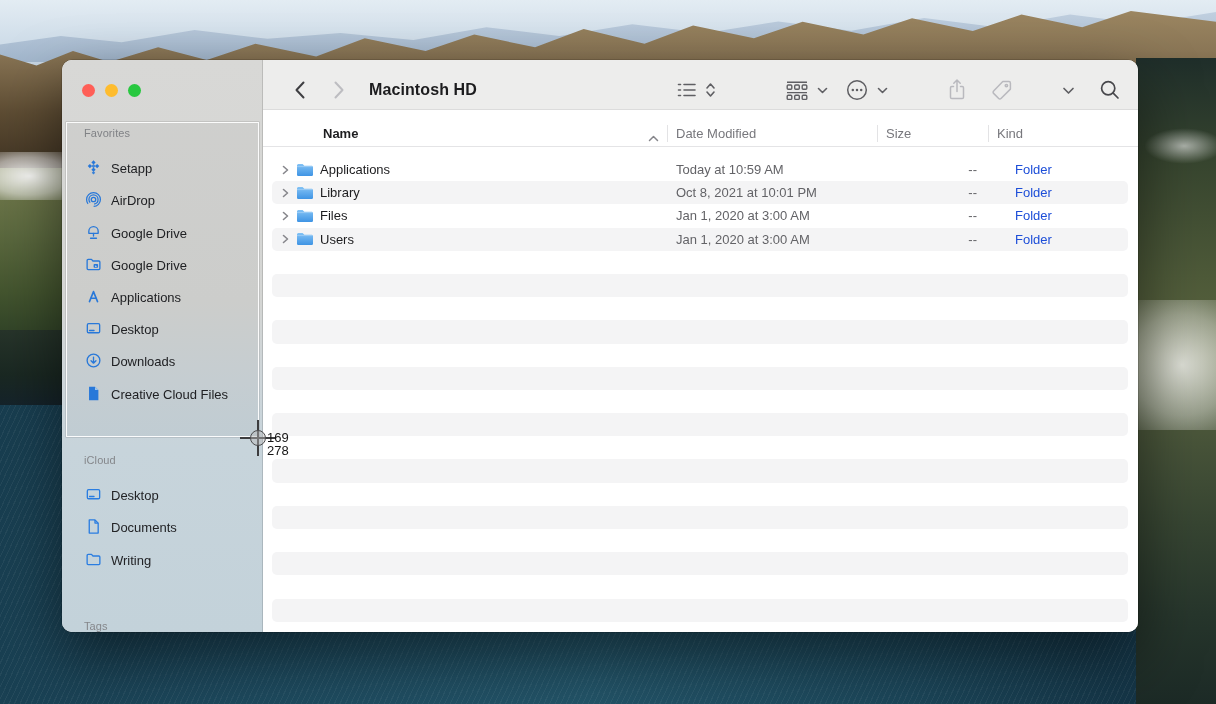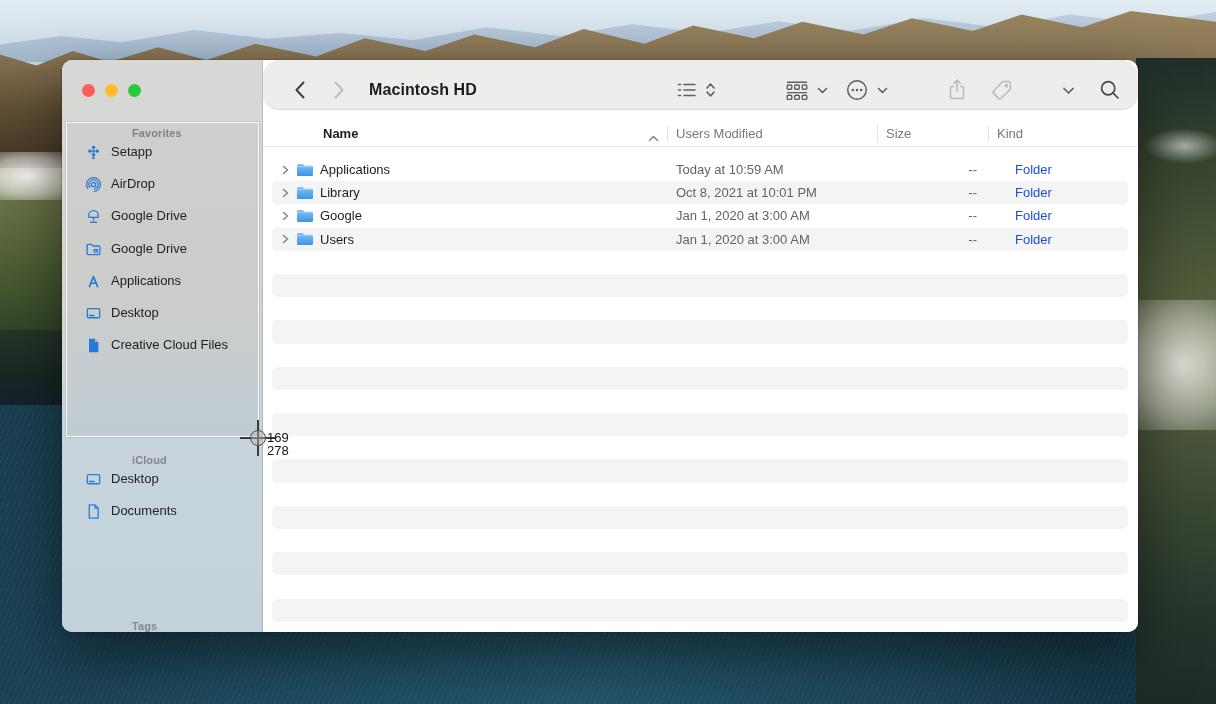--- a/index.html
+++ b/index.html
@@ -40,33 +40,33 @@
   
   .sidebar { position:absolute; left:0; top:0; width:201px; height:100%;
     background:linear-gradient(180deg,#d8d8d6 0%,#d4d5d3 42%,#cdd5d9 56%,#c7d4db 68%,#c3d2da 100%);
     border-right:1px solid rgba(0,0,0,0.13); }
   .traffic { position:absolute; top:24px; left:20px; display:flex; gap:10px; }
   .tl { width:13px; height:13px; border-radius:50%; }
   .tl-red { background:#ff5f57; } .tl-yellow { background:#febc2e; } .tl-green { background:#28c840; }
 
   .sb-section { position:absolute; left:0; right:0; }
   .sb-header { height:22px; display:flex; align-items:center; padding-left:22px;
-    font-size:11px; font-weight:700; color:#85878b; letter-spacing:.1px;margin-left:48px; }
-  .sb-item { height:32.2px; display:flex; align-items:flex-start; padding-left:23px; gap:9px;
+    font-size:11px; font-weight:400; color:#85878b; letter-spacing:.1px; }
+  .sb-item { height:32.2px; display:flex; align-items:flex-end; padding-left:23px; gap:9px;
     font-size:13px; color:#222326; }
   .sb-item .sb-icon { width:17px; height:17px; flex:0 0 17px; display:flex; align-items:center; }
   .sb-item svg { width:17px; height:17px; }
 
   .sb-select { position:absolute; left:4px; top:62px; width:193px; height:315px;
     border:1.5px solid rgba(255,255,255,0.92); background:rgba(0,0,0,0.035);
     box-shadow:0 0 0 0.5px rgba(0,0,0,0.18); pointer-events:none; }
 
   
   .toolbar { position:absolute; left:201px; right:0; top:0; height:50px; background:#ededec;
-    border-bottom:1px solid #dcdcdc;border-radius:16px; }
+    border-bottom:1px solid #dcdcdc; }
   .nav-btn { position:absolute; top:18px; width:24px; height:24px; display:flex; align-items:center; justify-content:center; }
   .win-title { position:absolute; left:106px; top:0; height:60px; display:flex; align-items:center;
     font-size:16px; font-weight:700; color:#1c1c1e; letter-spacing:.1px; }
   .tb-icon { position:absolute; top:18px; height:24px; display:flex; align-items:center; }
 
   
   .content { position:absolute; left:201px; right:0; top:60px; bottom:0; background:#fff; }
   .list-header { position:absolute; left:0; right:0; top:0; height:27px; border-bottom:1px solid #e4e4e6; }
   .col-label { position:absolute; top:0; height:27px; display:flex; align-items:center;
     font-size:13px; color:#77777c; }
@@ -184,20 +184,31 @@
                   <rect x="2.2" y="3.4" width="11.6" height="8.6" rx="1.2"></rect>
                   <path d="M4.3 9.9 h4.2"></path>
                 </g>
               </svg>
             </span>
             <span>Desktop</span>
           </div>
           <div class="sb-item">
             <span class="sb-icon">
               <svg viewBox="0 0 16 16">
+                <g fill="none" stroke="#2a7de1" stroke-width="1.25" stroke-linecap="round" stroke-linejoin="round">
+                  <circle cx="8" cy="8" r="6"></circle>
+                  <path d="M8 4.8 v5.4 M5.7 8.2 L8 10.5 L10.3 8.2"></path>
+                </g>
+              </svg>
+            </span>
+            <span>Downloads</span>
+          </div>
+          <div class="sb-item">
+            <span class="sb-icon">
+              <svg viewBox="0 0 16 16">
                 <path d="M3.8 1.6 h5.6 l3.2 3.2 v9.6 H3.8 Z" fill="#2a7de1"></path>
                 <path d="M9.4 1.6 v3.2 h3.2 Z" fill="#a7cdf2"></path>
               </svg>
             </span>
             <span>Creative Cloud Files</span>
           </div>
         </div>
         <div class="sb-section" style="top: 389px;">
           <div class="sb-header">iCloud</div>
           <div class="sb-item">
@@ -214,20 +225,28 @@
           <div class="sb-item">
             <span class="sb-icon">
               <svg viewBox="0 0 16 16">
                 <g fill="none" stroke="#2a7de1" stroke-width="1.25" stroke-linejoin="round">
                   <path d="M4 1.8 h5.4 l3 3 v9.4 H4 Z"></path>
                   <path d="M9.4 1.8 v3 h3"></path>
                 </g>
               </svg>
             </span>
             <span>Documents</span>
+          </div>
+          <div class="sb-item">
+            <span class="sb-icon">
+              <svg viewBox="0 0 16 16">
+                <path d="M2 4.2 a1 1 0 0 1 1-1 h3.1 l1.4 1.5 h5.5 a1 1 0 0 1 1 1 v6.1 a1 1 0 0 1 -1 1 H3 a1 1 0 0 1 -1-1 Z" fill="none" stroke="#2a7de1" stroke-width="1.25" stroke-linejoin="round"></path>
+              </svg>
+            </span>
+            <span>Writing</span>
           </div>
         </div>
         <div class="sb-section" style="top: 555px;">
           <div class="sb-header">Tags</div>
         </div>
       </div>
     <div class="sb-select"></div>
   </div>
 
   <div class="toolbar">
@@ -328,21 +347,21 @@
 
   <div class="content">
     <div class="list-header">
       <div class="col-label sorted" style="left:60px">Name</div>
       <div class="sort-caret" style="left:385px">
         <svg width="11" height="9" viewBox="0 0 11 9">
             <path d="M1.5 6.5 L5.5 2.5 L9.5 6.5" fill="none" stroke="#85858a" stroke-width="1.5" stroke-linecap="round" stroke-linejoin="round"></path>
           </svg>
       </div>
       <div class="col-sep" style="left:404px"></div>
-      <div class="col-label" style="left:413px">Users Modified</div>
+      <div class="col-label" style="left:413px">Date Modified</div>
       <div class="col-sep" style="left:614px"></div>
       <div class="col-label" style="left:623px">Size</div>
       <div class="col-sep" style="left:725px"></div>
       <div class="col-label" style="left:734px">Kind</div>
     </div>
     <div class="rows" id="rows">
         <div class="row">
           <span class="cell cell-chev">
             <svg width="9" height="12" viewBox="0 0 9 12">
               <path d="M2.5 2.5 L6.5 6 L2.5 9.5" fill="none" stroke="#87878c" stroke-width="1.6" stroke-linecap="round" stroke-linejoin="round"></path>
@@ -399,21 +418,21 @@
               <defs>
                 <linearGradient id="fg" x1="0" y1="0" x2="0" y2="1">
                   <stop offset="0" stop-color="#82c2f5"></stop>
                   <stop offset="1" stop-color="#3f94e4"></stop>
                 </linearGradient>
               </defs>
               <path d="M1 2.6 C1 1.7 1.7 1 2.6 1 h4 l1.7 1.7 h7.1 c.9 0 1.6.7 1.6 1.6 v7.1 c0 .9-.7 1.6-1.6 1.6 H2.6 C1.7 13 1 12.3 1 11.4 Z" fill="url(#fg)"></path>
               <path d="M1 3.6 h15" stroke="rgba(255,255,255,.35)" stroke-width=".8"></path>
             </svg>
           </span>
-          <span class="cell cell-name">Google</span>
+          <span class="cell cell-name">Files</span>
           <span class="cell cell-date">Jan 1, 2020 at 3:00 AM</span>
           <span class="cell cell-size">--</span>
           <span class="cell cell-kind">Folder</span>
         </div>
         <div class="row striped">
           <span class="cell cell-chev">
             <svg width="9" height="12" viewBox="0 0 9 12">
               <path d="M2.5 2.5 L6.5 6 L2.5 9.5" fill="none" stroke="#87878c" stroke-width="1.6" stroke-linecap="round" stroke-linejoin="round"></path>
             </svg>
           </span>

